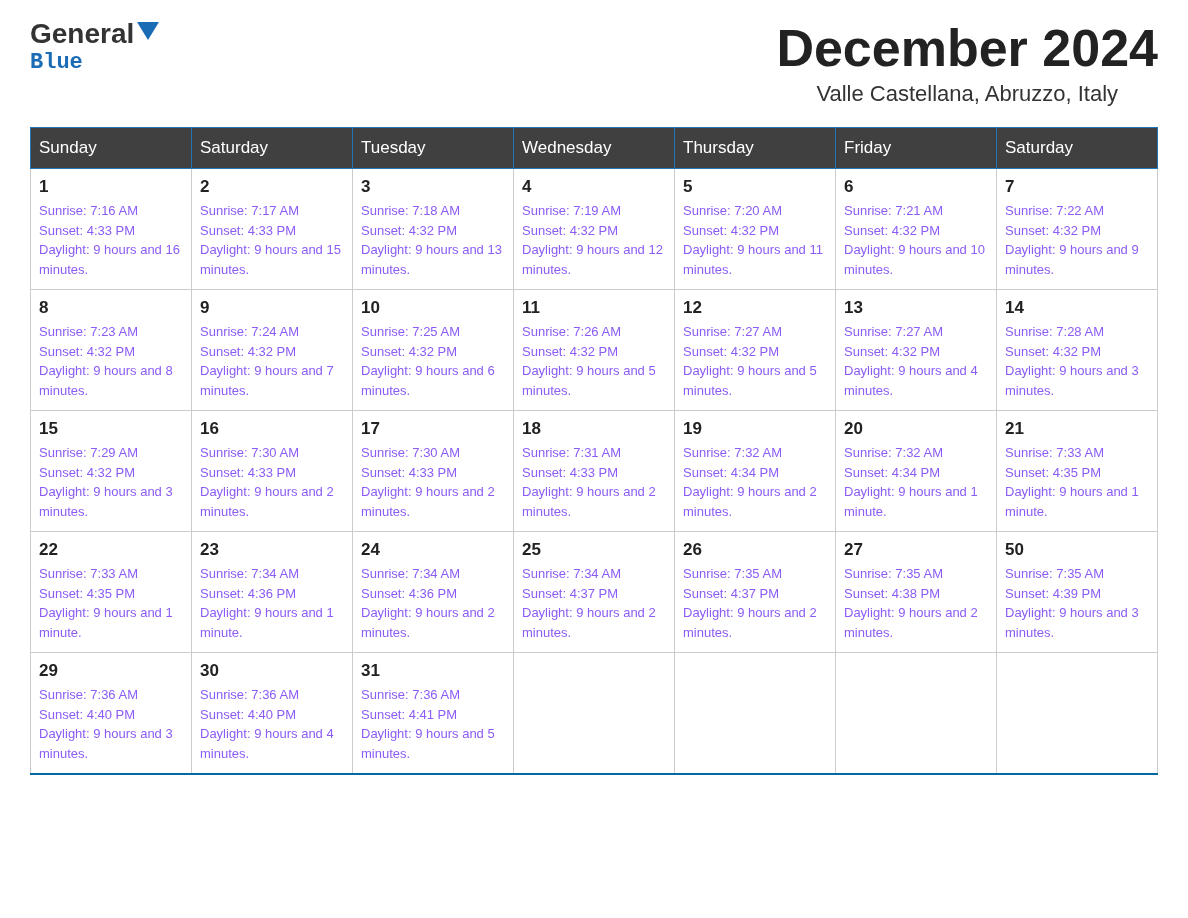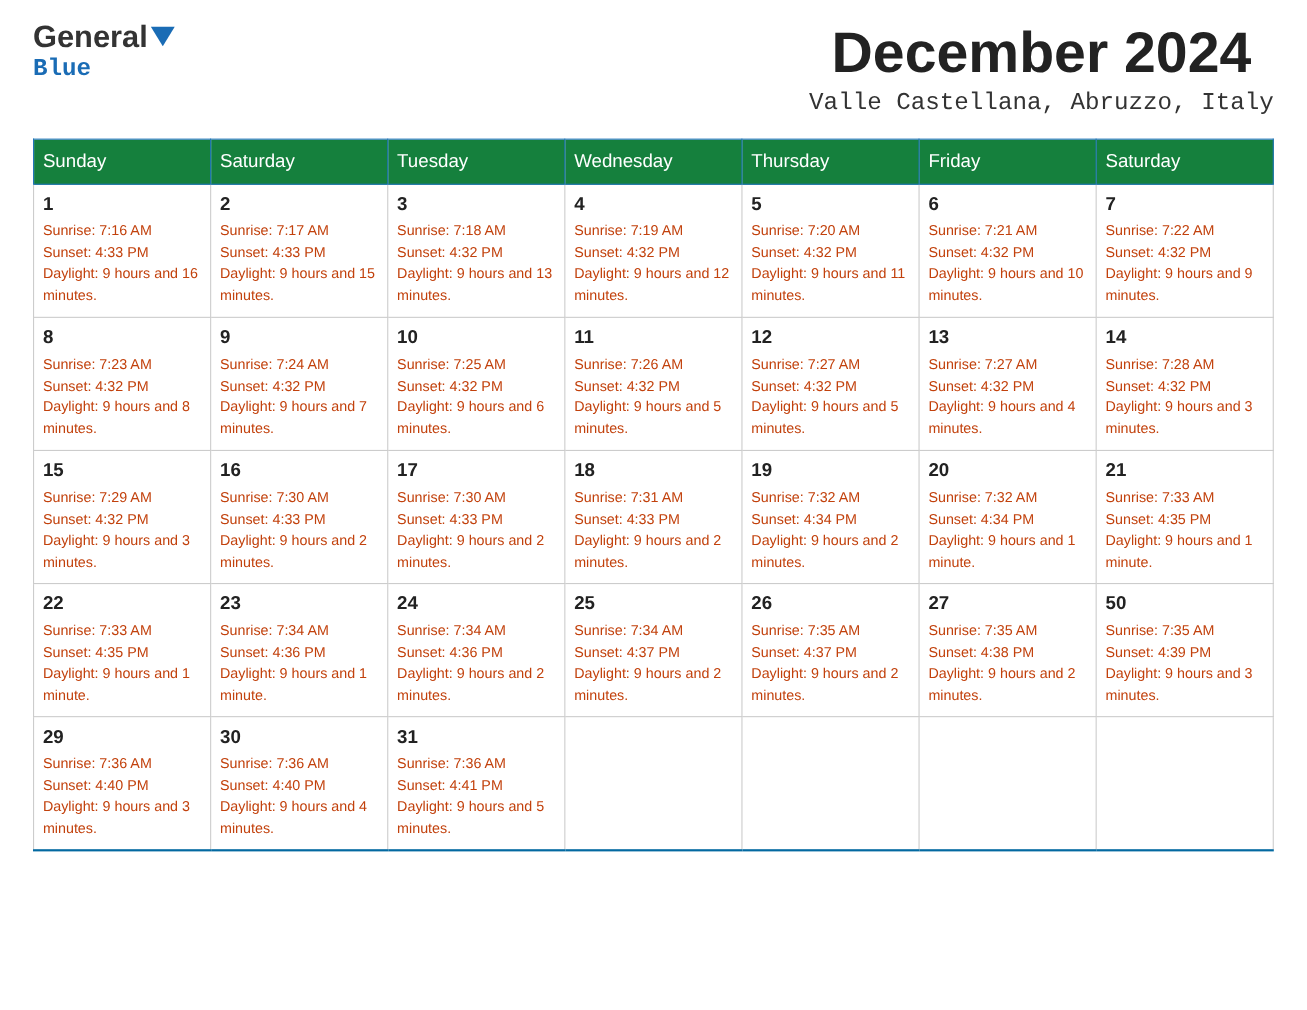--- a/index.html
+++ b/index.html
@@ -40,29 +40,28 @@
     .month-title {
       font-size: 52px;
       font-weight: bold;
       color: #222;
       line-height: 1.1;
     }
     .location-title {
       font-size: 22px;
       color: #333;
       margin-top: 4px;
-      font-family: Liberation Mono, monospace;
     }
     .calendar-table {
       width: 100%;
       border-collapse: collapse;
       font-size: 14px;
     }
     .calendar-table thead tr th {
-      background-color: #15803d;
+      background-color: #404040;
       color: #fff;
       padding: 10px 8px;
       text-align: left;
       font-size: 17px;
       font-weight: normal;
       border: 1px solid #2176b8;
       margin-top: 17px;
     }
     .calendar-table tbody tr td {
       vertical-align: top;
@@ -74,21 +73,21 @@
     }
     .day-number {
       font-size: 17px;
       font-weight: bold;
       color: #222;
       margin-bottom: 4px;
       display: block;
     }
     .day-info {
       font-size: 13px;
-      color: #c2410c;
+      color: #8b5cf6;
       line-height: 1.5;
     }
     .empty-cell {
       background: #fff;
     }
     .calendar-table tbody tr:last-child td {
       border-bottom: 2px solid #0369a1;
     }
     .calendar-table tbody tr td:first-child {
       border-left: 1px solid #ccc;
@@ -96,21 +95,21 @@
     
     .calendar-table tbody tr:first-child td {
       border-top: 1px solid #ccc;
     }
   </style>
 </head>
 <body>
 
 <div class="header-area">
   <div class="logo">
-    <div style="display:flex; align-items:center;">
+    <div style="display:flex; align-items:flex-start;">
       <span class="logo-text">General</span>
       <span style="display:inline-block; margin-left:3px; margin-top:2px;">
         
         <svg width="22" height="18" viewBox="0 0 22 18">
           <polygon points="0,0 22,0 11,18" fill="#1a6cb5"></polygon>
         </svg>
       </span>
     </div>
     <span class="logo-line2">Blue</span>
   </div>

